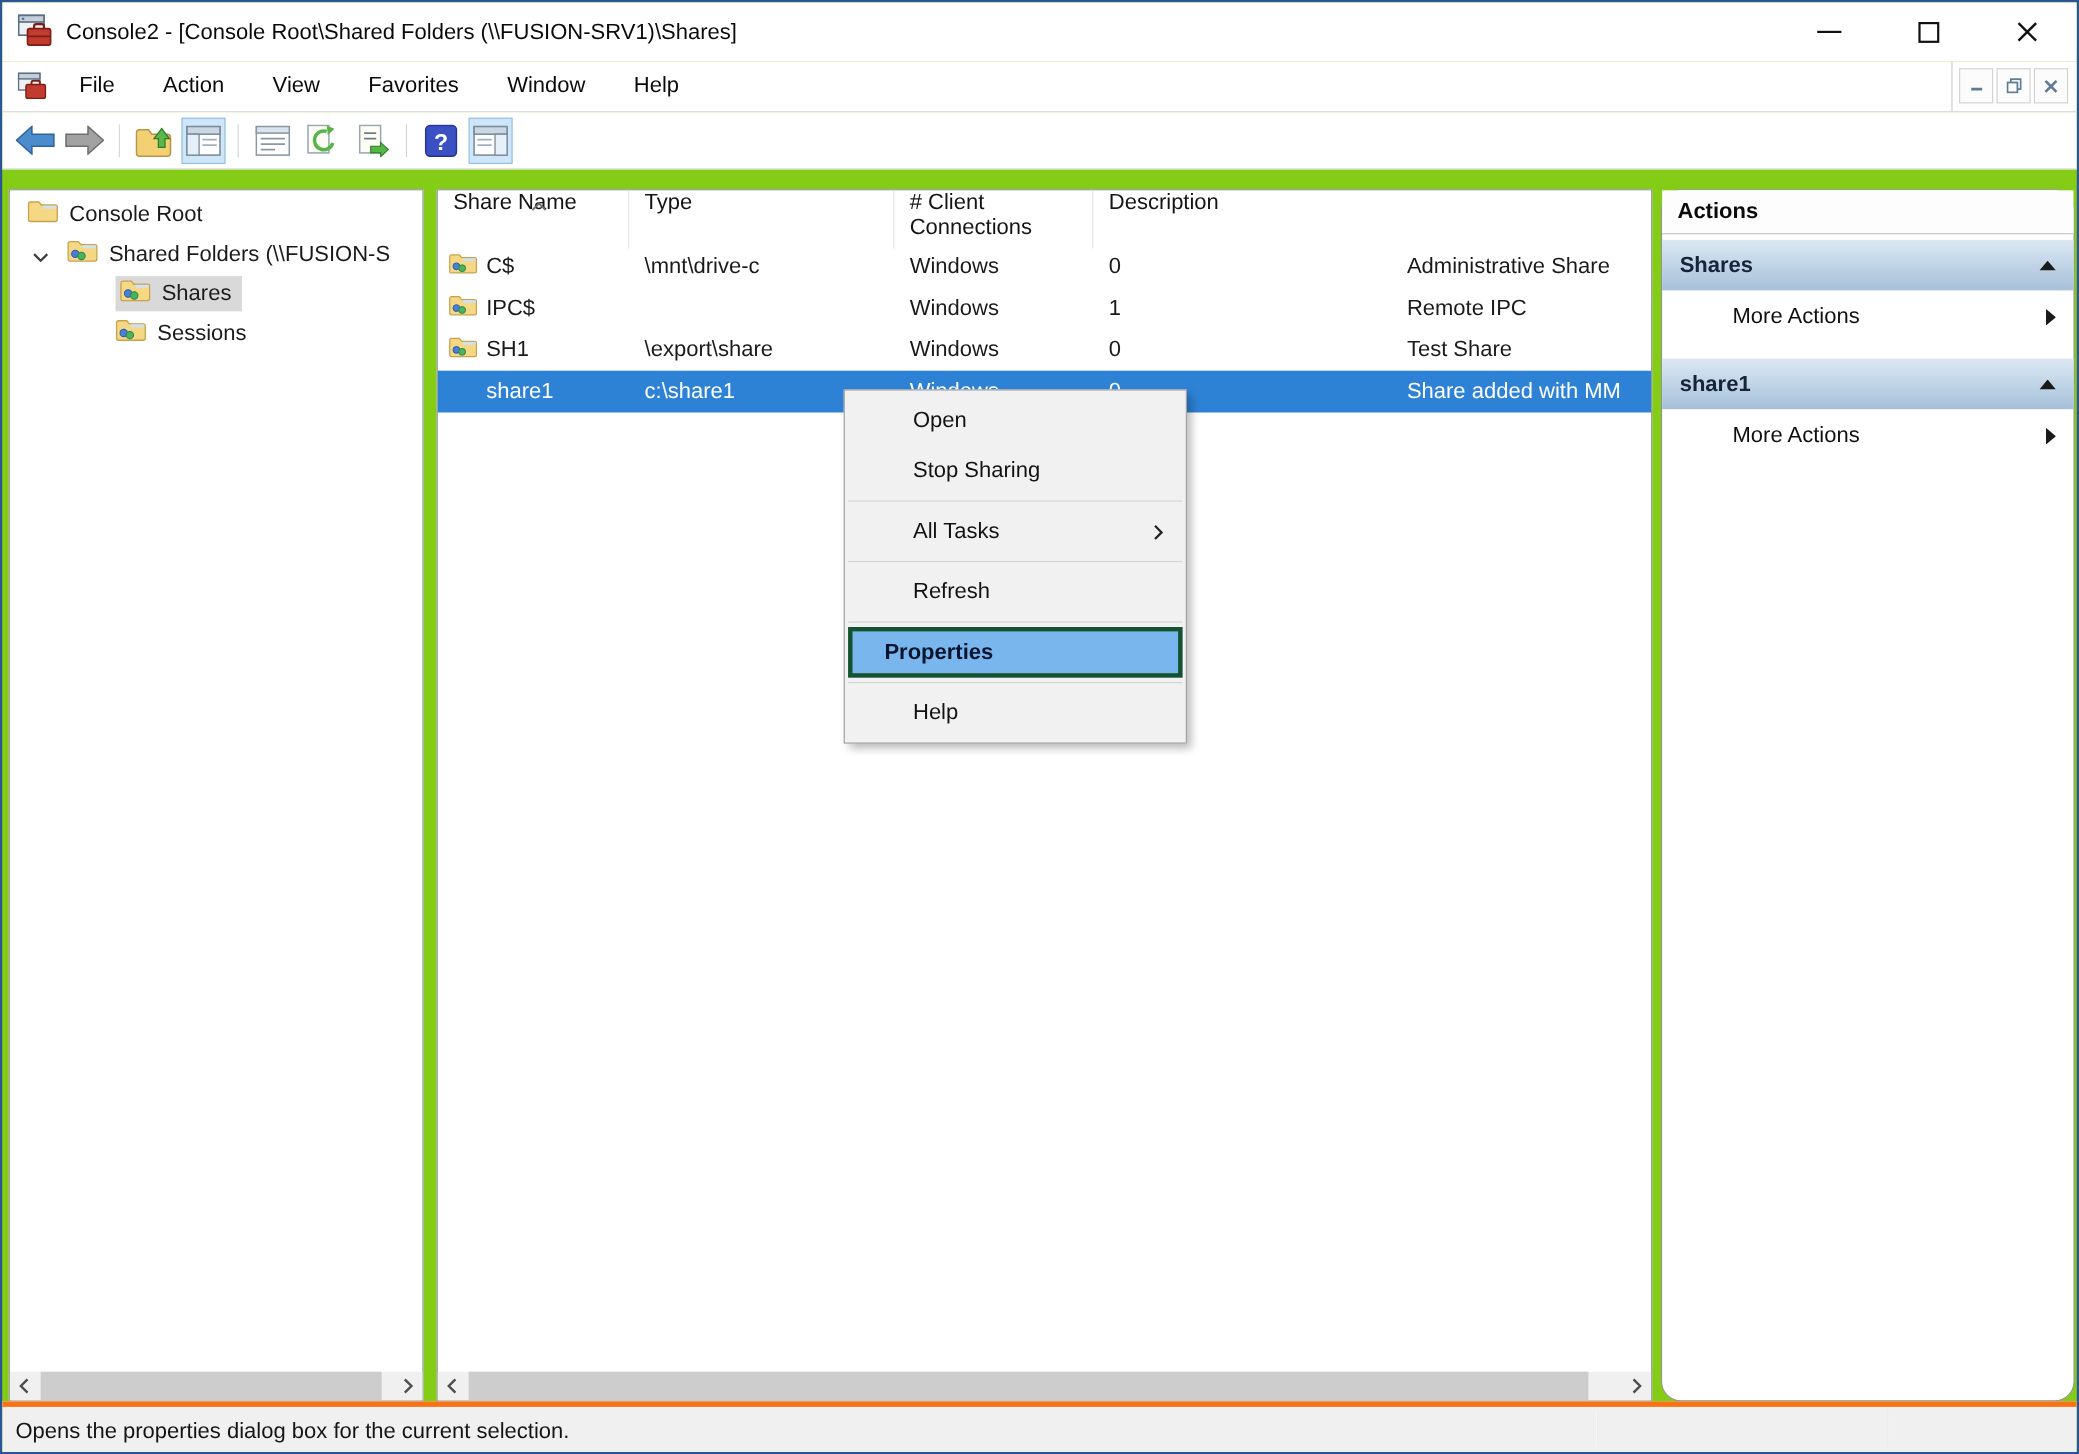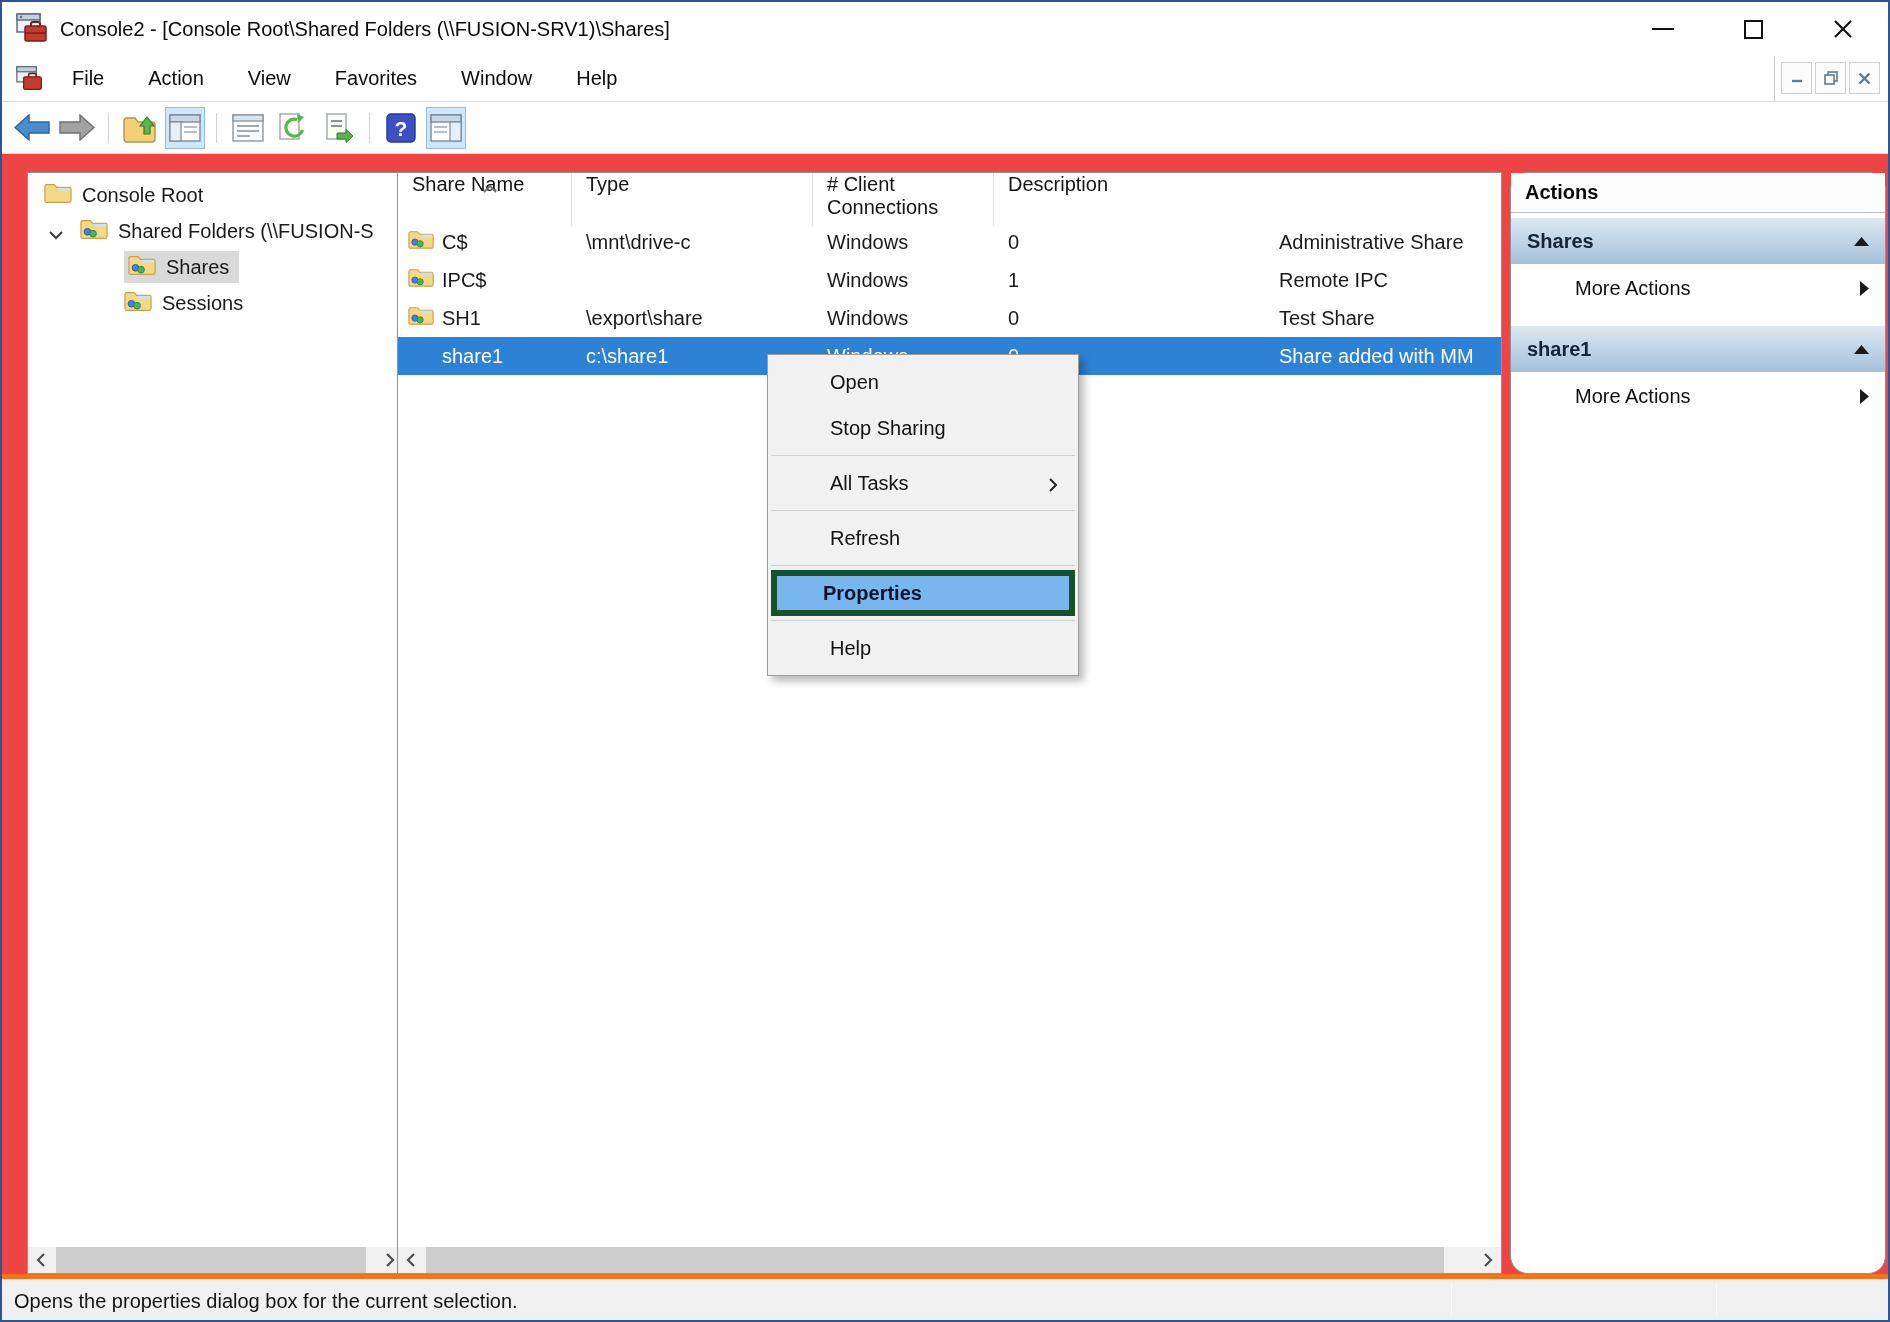--- a/index.html
+++ b/index.html
@@ -1,18 +1,18 @@
 <!DOCTYPE html>
 <html><head>
 <meta charset="utf-8">
 <style>
   * { margin:0; padding:0; box-sizing:border-box; }
   html,body { width:1890px; height:1322px; }
   body { font-family:"Liberation Sans", sans-serif; font-size:20px; color:#1a1a1a; }
-  #root { position:relative; width:1890px; height:1322px; background:#ef4444;
+  #root { position:relative; width:1890px; height:1322px; background:#84cc16;
           border:2px solid #2a5699; overflow:hidden;text-decoration:underline; }
 
   
   .titlebar { position:absolute; left:0; top:0; width:100%; height:54px; background:#fff; }
   .titlebar .app-ico { position:absolute; left:14px; top:10px; }
   .titlebar .title { position:absolute; left:58px; top:0; line-height:54px; color:#0a0a0a; }
   .win-btns { position:absolute; right:0; top:0; height:54px; display:flex; }
   .win-btn { width:90px; height:54px; display:flex; align-items:center; justify-content:center; }
   .glyph-min { width:22px; height:0; border-top:2px solid #111; display:block; }
   .glyph-max { width:19px; height:19px; border:2px solid #111; display:block; }
@@ -31,21 +31,21 @@
   
   .toolbar { position:absolute; left:0; top:100px; width:100%; height:52px; background:#fff;
              border-bottom:1px solid #dadada; display:flex; align-items:center; padding-left:10px; gap:5px; }
   .tb-btn { width:40px; height:42px; display:flex; align-items:center; justify-content:center;
             border:1px solid transparent; }
   .tb-btn.active { background:#cfe6f9; border:1px solid #90bede; }
   .tb-sep { width:1px; height:30px; background:#d4d4d4; margin:0 6px; }
 
   
   .pane { position:absolute; top:170px; height:1102px; background:#fff; border:1px solid #8f9399; }
-  .pane-left   { left:6px;    width:377px;margin-left:19px;  }
+  .pane-left   { left:6px;    width:377px;  }
   .pane-list   { left:395px;  width:1105px; }
   .pane-actions{ left:1508px; width:376px;border-radius:18px;  }
 
   
   .tree { padding-top:4px; }
   .tree-row { height:36px; display:flex; align-items:center; position:relative; }
   .tree-chevron { position:absolute; left:20px; top:11px; }
   .tree-ico { margin-right:10px; flex:0 0 auto; }
   .lvl0 { padding-left:16px; }
   .lvl1 { padding-left:52px; }
@@ -83,22 +83,22 @@
                      font-weight:600; color:#17233a; }
   .ap-group-header .spacer, .ap-item .spacer { flex:1; }
   .ap-item { height:48px; display:flex; align-items:center; padding:0 16px 0 64px; color:#101010; }
 
   
   .ctx { position:absolute; left:765px; top:352px; width:312px; background:#f1f1f1;
          border:1px solid #9c9c9c; box-shadow:5px 5px 8px rgba(0,0,0,0.28); padding:4px 0; z-index:50; }
   .ctx-item { position:relative; height:46px; display:flex; align-items:center; padding-left:62px; color:#121212; }
   .ctx-item .sub-arrow { position:absolute; right:20px; top:15px; }
   .ctx-sep { height:1px; background:#d2d2d2; margin:4px 3px; }
-  .ctx-item.highlight { font-weight:bold; background:#7ab6ee; border:6px solid #14532d;
-                        margin:0 3px; padding-left:46px; color:#06142e; }
+  .ctx-item.highlight { font-weight:bold; background:#7ab6ee; border:4px solid #14532d;
+                        margin:0 3px; padding-left:29px; color:#06142e; }
 
   
   .statusbar { position:absolute; left:0; bottom:0; width:100%; height:46px; background:#f0f0f0;
                border-top:5px solid #f97316; }
   .status-text { position:absolute; left:12px; top:0; line-height:45px; color:#141414; }
   .sb-div { position:absolute; top:4px; bottom:4px; width:1px; background:#cfcfcf; border-right:1px solid #fbfbfb; }
 </style>
 </head>
 <body>
 

